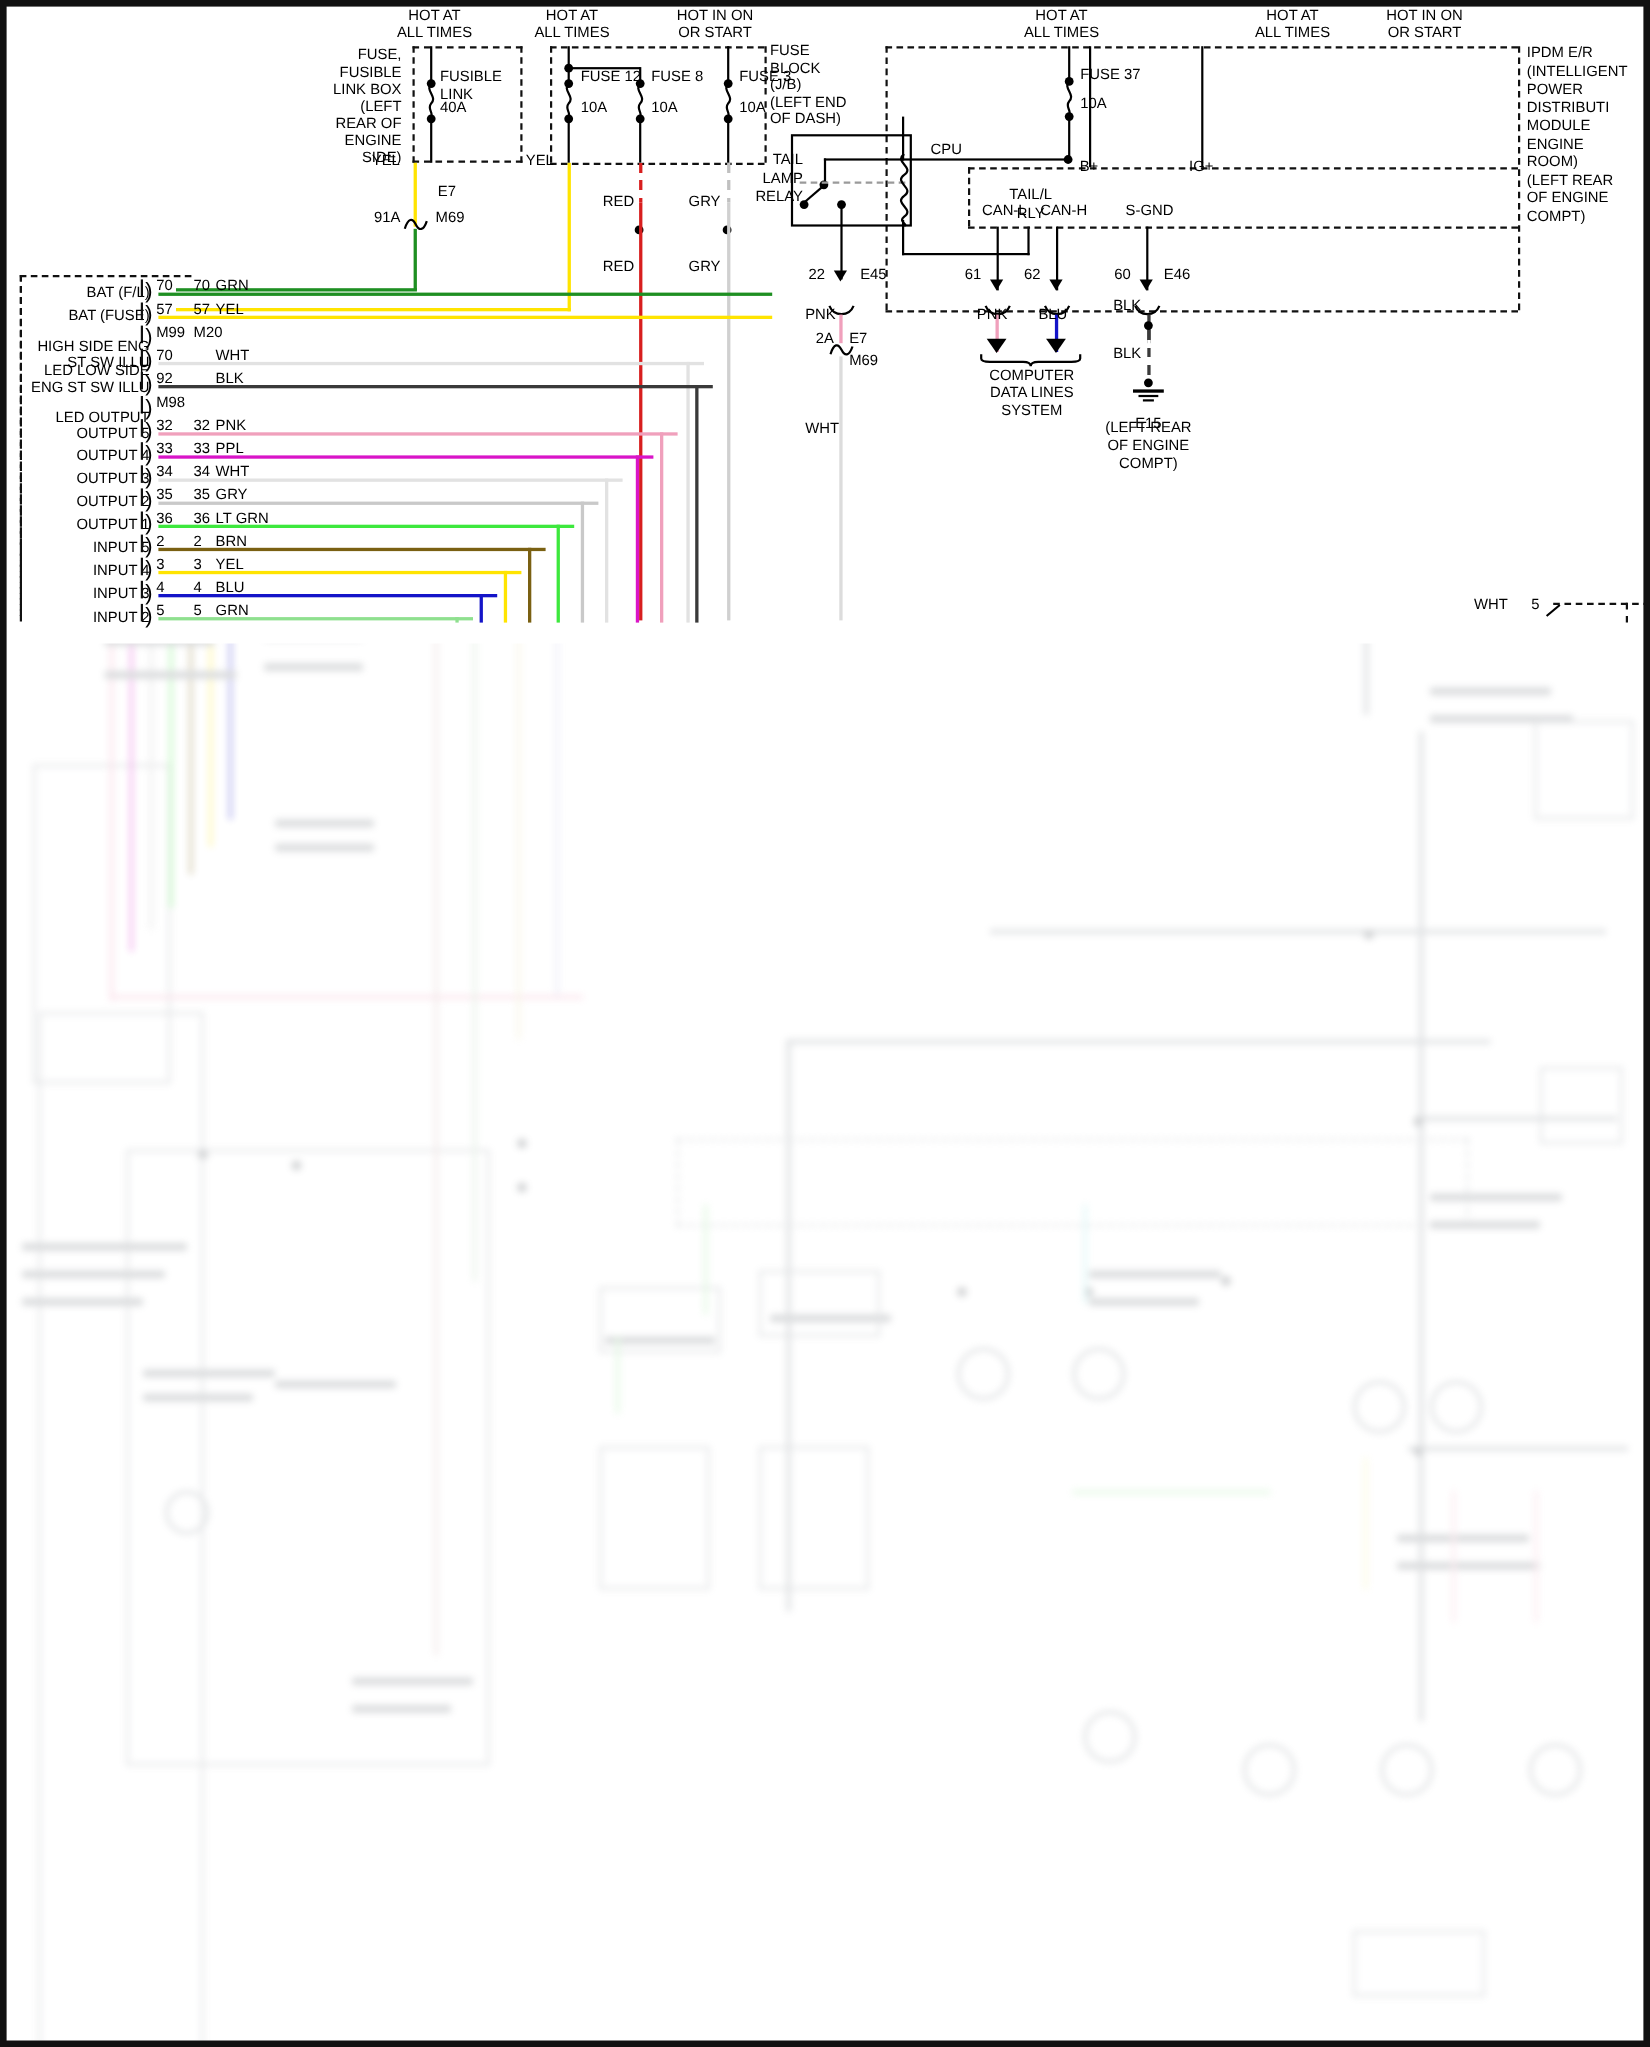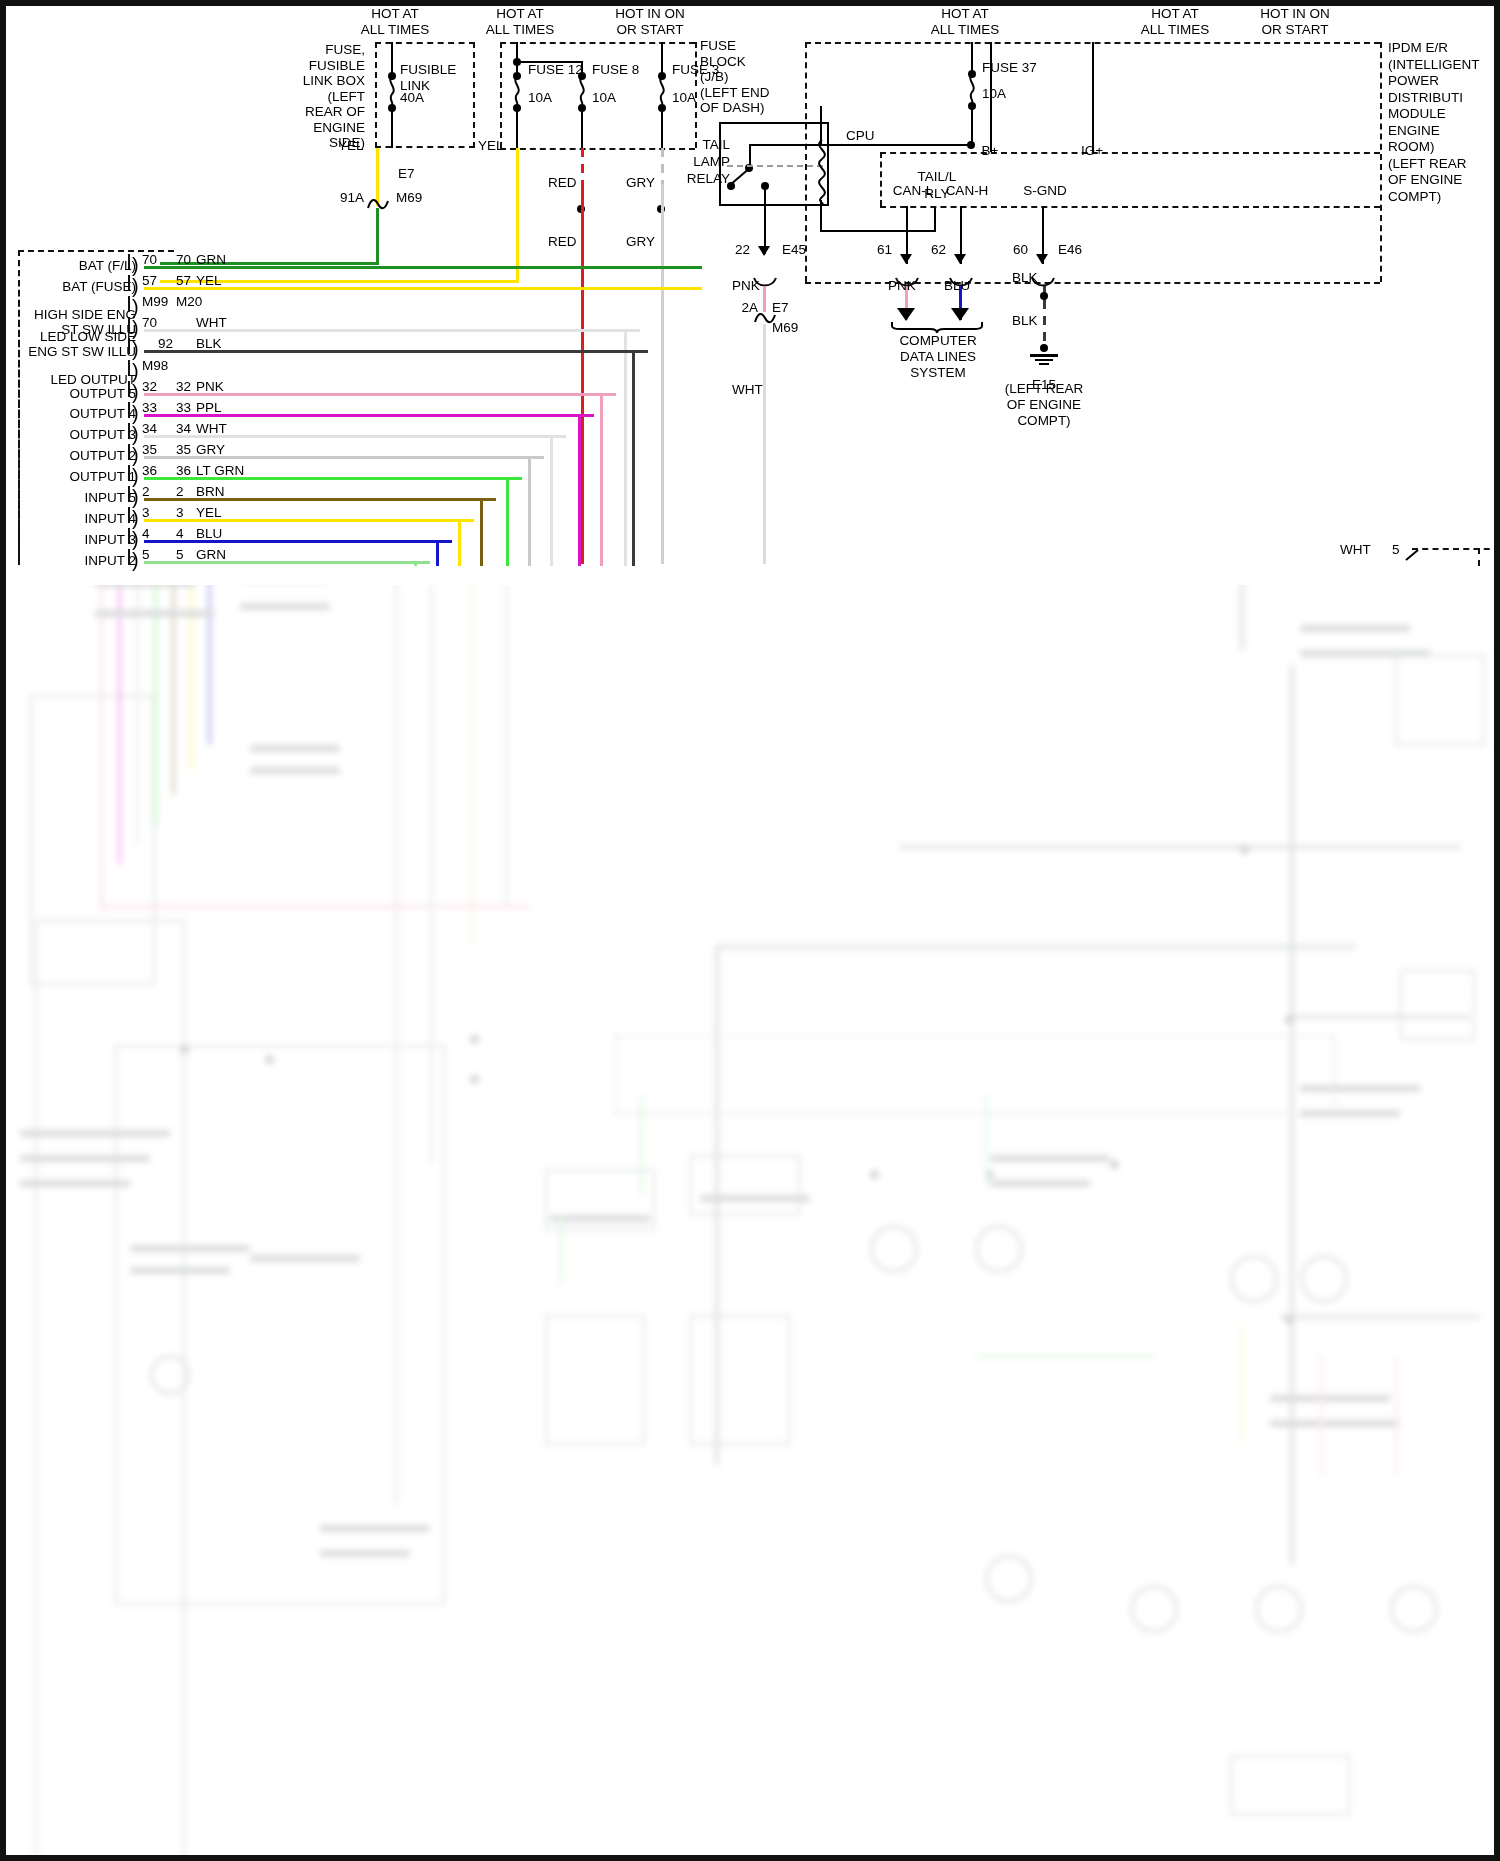--- a/index.html
+++ b/index.html
@@ -430,21 +430,21 @@
       <div class="arc" style="left: 132px; top: 319.3px;">)</div>
       <div style="position: absolute; left: 128px; top: 317.3px; width: 0px; height: 16px; border-left: 2px solid rgb(17, 17, 17);"></div>
       <div class="lbl" style="left: 142px; top: 315.3px;">70</div>
       <div class="lbl" style="left: 196px; top: 315.3px;">WHT</div>
       <div style="position: absolute; left: 144px; top: 329.3px; width: 496px; height: 3px; background: rgb(226, 226, 226);"></div>
       <div style="position: absolute; left: 624px; top: 329.3px; width: 3px; height: 236.7px; background: rgb(226, 226, 226);"></div>
       <div class="lbl r" style="left: 0px; width: 136px; top: 330.4px; line-height: 14.5px; white-space: pre-line;">LED LOW SIDE
 ENG ST SW ILLU</div>
       <div class="arc" style="left: 132px; top: 340.4px;">)</div>
       <div style="position: absolute; left: 128px; top: 338.4px; width: 0px; height: 16px; border-left: 2px solid rgb(17, 17, 17);"></div>
-      <div class="lbl" style="left: 158px; top: 336.4px;">92</div>
+      <div class="lbl" style="left: 142px; top: 336.4px;">92</div>
       <div class="lbl" style="left: 196px; top: 336.4px;">BLK</div>
       <div style="position: absolute; left: 144px; top: 350.4px; width: 504px; height: 3px; background: rgb(58, 58, 58);"></div>
       <div style="position: absolute; left: 632px; top: 350.4px; width: 3px; height: 215.6px; background: rgb(58, 58, 58);"></div>
       <div class="arc" style="left: 132px; top: 361.5px;">)</div>
       <div style="position: absolute; left: 128px; top: 359.5px; width: 0px; height: 16px; border-left: 2px solid rgb(17, 17, 17);"></div>
       <div class="lbl" style="left: 142px; top: 357.5px;">M98</div>
       <div class="lbl r" style="left: 0px; width: 136px; top: 372.6px; line-height: 14.5px; white-space: pre-line;">LED OUTPUT
 OUTPUT 5</div>
       <div class="arc" style="left: 132px; top: 382.6px;">)</div>
       <div style="position: absolute; left: 128px; top: 380.6px; width: 0px; height: 16px; border-left: 2px solid rgb(17, 17, 17);"></div>

